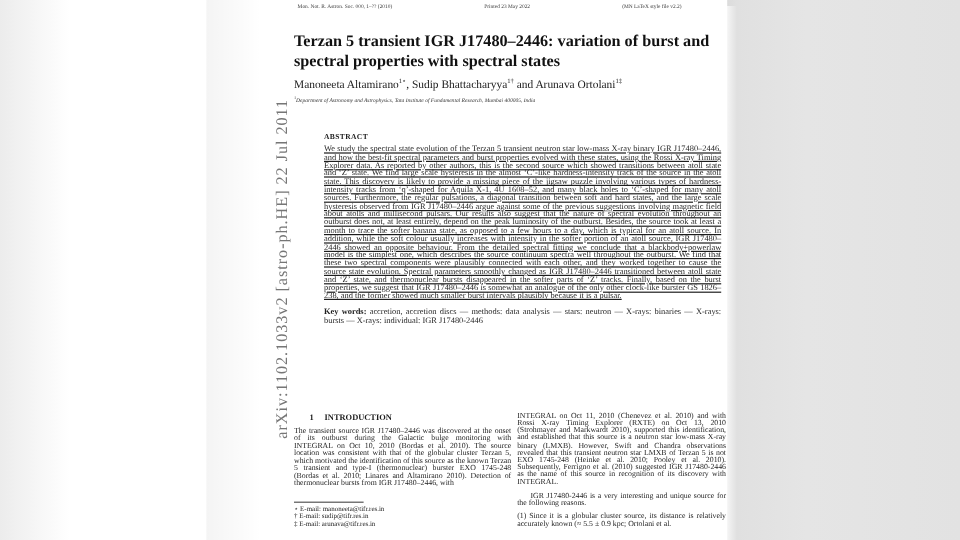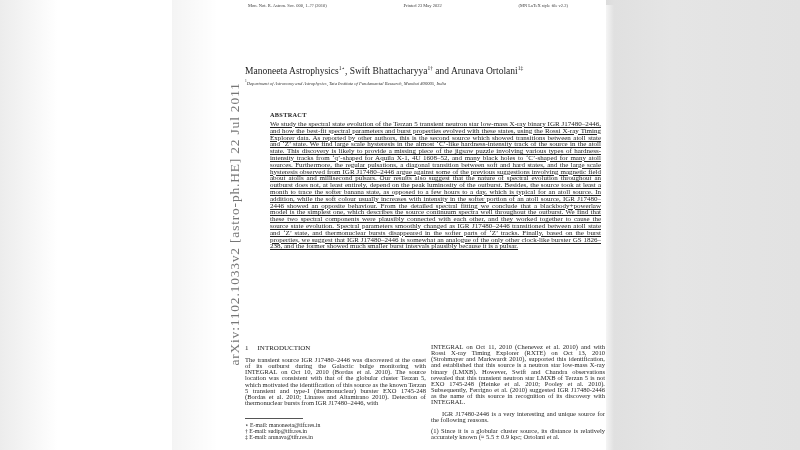--- a/index.html
+++ b/index.html
@@ -24,21 +24,21 @@
           line-height:5px;font-style:italic;color:#333;}
   .affiliation sup{font-size:3.5px;line-height:0;font-style:normal;}
   .abstract{position:absolute;left:52px;top:111px;width:331px;}
   .abs-head{font-size:6.3px;font-weight:bold;letter-spacing:0.3px;line-height:7px;}
   .abs-body{margin:3px 0 0 0;font-size:7px;line-height:6.8px;text-align:justify;color:#1e1e1e;text-decoration:underline;}
   .keywords{margin:7px 0 0 0;font-size:7px;line-height:6.8px;text-align:justify;color:#1e1e1e;}
   .keywords b{font-weight:bold;}
   .col{position:absolute;top:344px;}
   .left-col{left:27px;width:181px;}
   .right-col{left:213px;width:174px;}
-  .sec-head{font-size:7px;font-weight:normal;line-height:8px;}
+  .sec-head{font-size:7px;font-weight:bold;line-height:8px;margin-left:13px;}
   .sec-head .sec-num{margin-right:9px;}
   .body-text{margin:0;font-size:6.5px;line-height:6.15px;text-align:justify;color:#1e1e1e;}
   .left-col .body-text{margin-top:5px;}
   .right-col .body-text + .body-text{margin-top:5px;}
   .indent{text-indent:11px;}
   .footnotes{position:absolute;left:27px;top:418px;width:181px;font-size:5.8px;line-height:6.2px;color:#222;}
   .fn-rule{width:58px;border-top:0.7px solid #555;margin-bottom:2.5px;}
   .arxiv-stamp{position:absolute;left:235px;top:224px;transform:translate(-50%,-50%) rotate(-90deg);
           white-space:nowrap;font-size:13.5px;letter-spacing:0.8px;color:#767676;
           font-family:"Liberation Serif","DejaVu Serif",serif;}
@@ -53,28 +53,30 @@
   <div class="bg-right"></div>
 
   <div class="page">
 
     <div class="journal-header">
       <span>Mon. Not. R. Astron. Soc. 000, 1–?? (2010)</span>
       <span>Printed 23 May 2022</span>
       <span>(MN LaTeX style file v2.2)</span>
     </div>
 
+    <h1 class="title">Terzan 5 transient IGR J17480–2446: variation of burst and spectral properties with spectral states</h1>
 
-    <div class="authors"><span>Manoneeta Astrophysics</span><sup>1⋆</sup><span>, </span><span>Swift Bhattacharyya</span><sup>1†</sup><span> and </span><span>Arunava Ortolani</span><sup>1‡</sup></div>
+    <div class="authors"><span>Manoneeta Altamirano</span><sup>1⋆</sup><span>, </span><span>Sudip Bhattacharyya</span><sup>1†</sup><span> and </span><span>Arunava Ortolani</span><sup>1‡</sup></div>
 
     <div class="affiliation"><sup>1</sup><span>Department of Astronomy and Astrophysics, Tata Institute of Fundamental Research, Mumbai 400005, India</span></div>
 
     <div class="abstract">
       <div class="abs-head">ABSTRACT</div>
       <p class="abs-body">We study the spectral state evolution of the Terzan 5 transient neutron star low-mass X-ray binary IGR J17480–2446, and how the best-fit spectral parameters and burst properties evolved with these states, using the Rossi X-ray Timing Explorer data. As reported by other authors, this is the second source which showed transitions between atoll state and ‘Z’ state. We find large scale hysteresis in the almost ‘C’-like hardness-intensity track of the source in the atoll state. This discovery is likely to provide a missing piece of the jigsaw puzzle involving various types of hardness-intensity tracks from ‘q’-shaped for Aquila X-1, 4U 1608–52, and many black holes to ‘C’-shaped for many atoll sources. Furthermore, the regular pulsations, a diagonal transition between soft and hard states, and the large scale hysteresis observed from IGR J17480–2446 argue against some of the previous suggestions involving magnetic field about atolls and millisecond pulsars. Our results also suggest that the nature of spectral evolution throughout an outburst does not, at least entirely, depend on the peak luminosity of the outburst. Besides, the source took at least a month to trace the softer banana state, as opposed to a few hours to a day, which is typical for an atoll source. In addition, while the soft colour usually increases with intensity in the softer portion of an atoll source, IGR J17480–2446 showed an opposite behaviour. From the detailed spectral fitting we conclude that a blackbody+powerlaw model is the simplest one, which describes the source continuum spectra well throughout the outburst. We find that these two spectral components were plausibly connected with each other, and they worked together to cause the source state evolution. Spectral parameters smoothly changed as IGR J17480–2446 transitioned between atoll state and ‘Z’ state, and thermonuclear bursts disappeared in the softer parts of ‘Z’ tracks. Finally, based on the burst properties, we suggest that IGR J17480–2446 is somewhat an analogue of the only other clock-like burster GS 1826–238, and the former showed much smaller burst intervals plausibly because it is a pulsar.</p>
+      <p class="keywords"><b>Key words:</b><span> accretion, accretion discs — methods: data analysis — stars: neutron — X-rays: binaries — X-rays: bursts — X-rays: individual: IGR J17480-2446</span></p>
     </div>
 
     <div class="col left-col">
       <div class="sec-head"><span class="sec-num">1</span><span>INTRODUCTION</span></div>
       <p class="body-text">The transient source IGR J17480–2446 was discovered at the onset of its outburst during the Galactic bulge monitoring with INTEGRAL on Oct 10, 2010 (Bordas et al. 2010). The source location was consistent with that of the globular cluster Terzan 5, which motivated the identification of this source as the known Terzan 5 transient and type-I (thermonuclear) burster EXO 1745-248 (Bordas et al. 2010; Linares and Altamirano 2010). Detection of thermonuclear bursts from IGR J17480–2446, with</p>
     </div>
 
     <div class="col right-col">
       <p class="body-text">INTEGRAL on Oct 11, 2010 (Chenevez et al. 2010) and with Rossi X-ray Timing Explorer (RXTE) on Oct 13, 2010 (Strohmayer and Markwardt 2010), supported this identification, and established that this source is a neutron star low-mass X-ray binary (LMXB). However, Swift and Chandra observations revealed that this transient neutron star LMXB of Terzan 5 is not EXO 1745-248 (Heinke et al. 2010; Pooley et al. 2010). Subsequently, Ferrigno et al. (2010) suggested IGR J17480-2446 as the name of this source in recognition of its discovery with INTEGRAL.</p>
       <p class="body-text indent">IGR J17480-2446 is a very interesting and unique source for the following reasons.</p>

